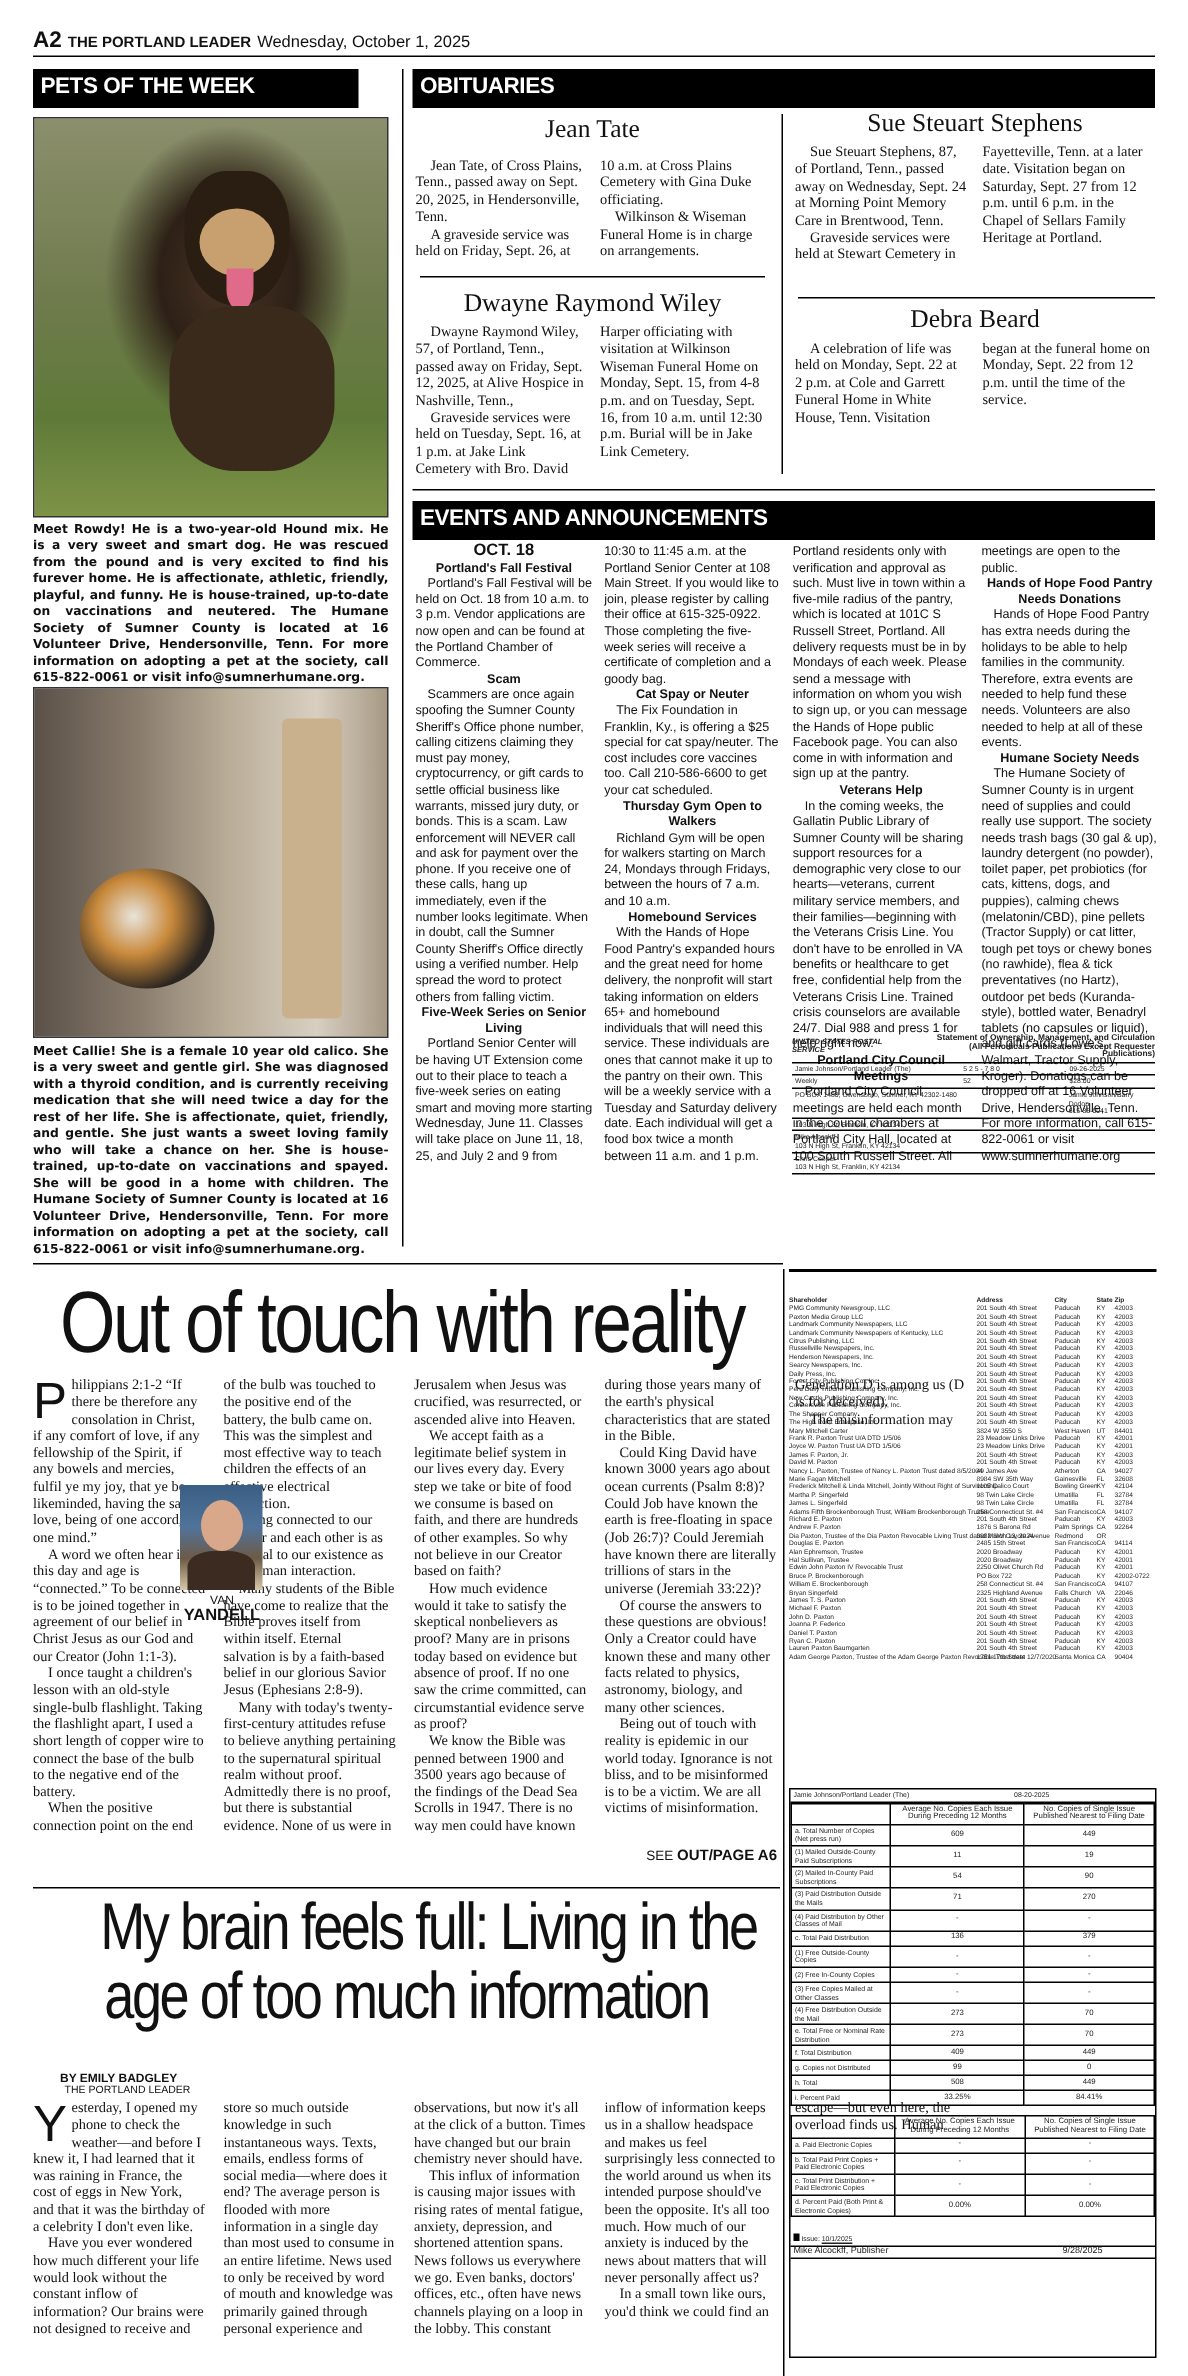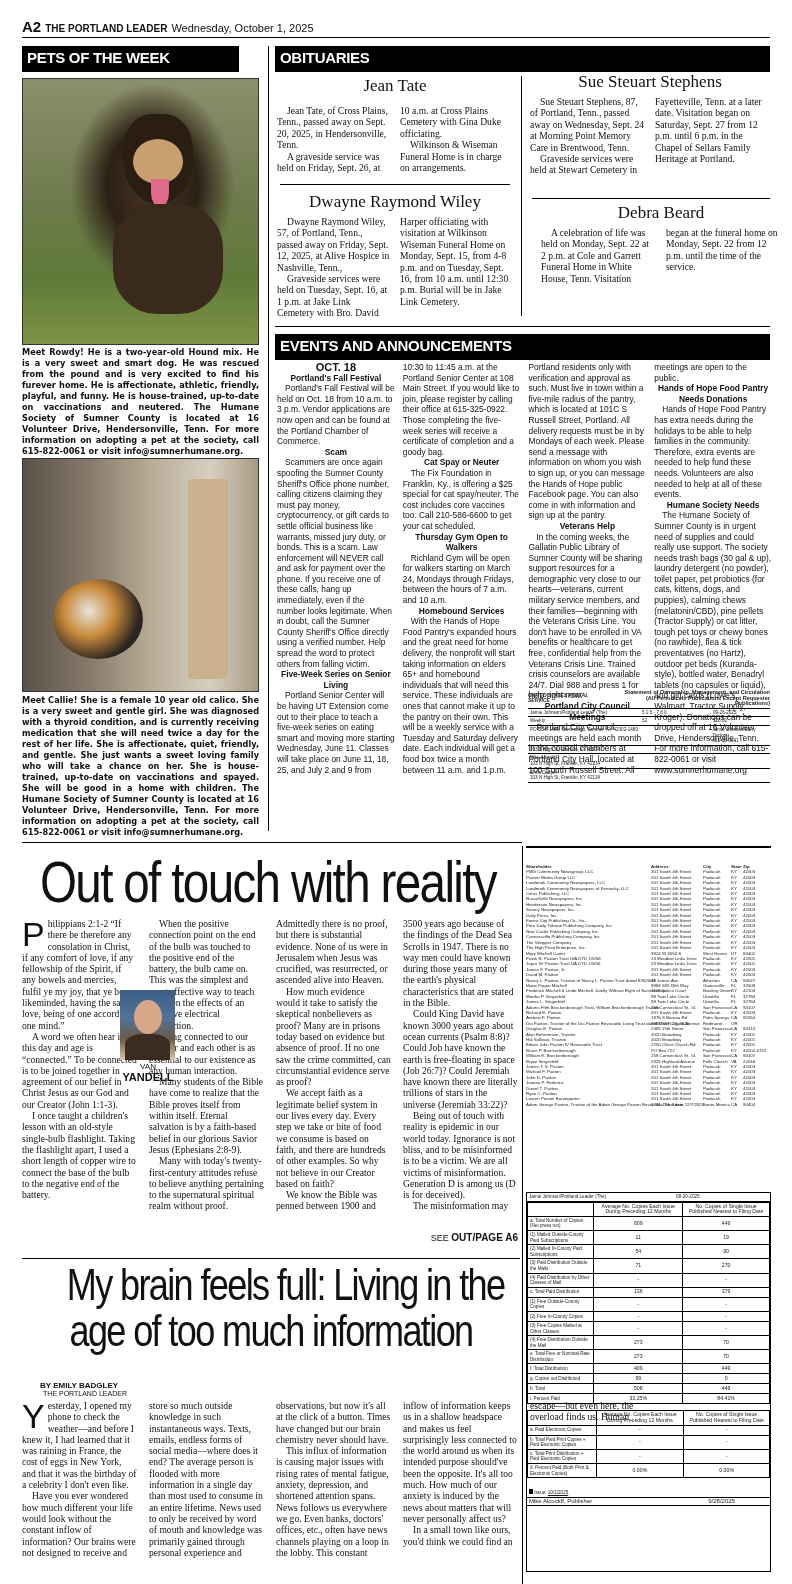--- a/index.html
+++ b/index.html
@@ -88,21 +88,21 @@
 
 <div class="abs" style="left:530px;top:72px;width:240px;">
   <div class="obit-name">Sue Steuart Stephens</div>
   <div class="obit-body" style="margin-top:4px;">
     <p>Sue Steuart Stephens, 87, of Portland, Tenn., passed away on Wednesday, Sept. 24 at Morning Point Memory Care in Brentwood, Tenn.</p>
     <p>Graveside services were held at Stewart Cemetery in Fayetteville, Tenn. at a later date. Visitation began on Saturday, Sept. 27 from 12 p.m. until 6 p.m. in the Chapel of Sellars Family Heritage at Portland.</p>
   </div>
 </div>
 <div class="abs hrule" style="left:532px;top:198px;width:238px;"></div>
 
-<div class="abs" style="left:530px;top:203px;width:240px;margin-left:11px;">
+<div class="abs" style="left:530px;top:203px;width:240px;">
   <div class="obit-name">Debra Beard</div>
   <div class="obit-body" style="margin-top:4px;">
     <p>A celebration of life was held on Monday, Sept. 22 at 2 p.m. at Cole and Garrett Funeral Home in White House, Tenn. Visitation began at the funeral home on Monday, Sept. 22 from 12 p.m. until the time of the service.</p>
   </div>
 </div>
 <div class="abs hrule" style="left:275px;top:326px;width:495px;"></div>
 
 <div class="abs banner" style="left:275px;top:334px;width:495px;">EVENTS AND ANNOUNCEMENTS</div>
 <div class="abs events" style="left:277px;top:362px;width:495px;height:470px;">
   <div class="date-head">OCT. 18</div>
@@ -657,24 +657,25 @@
 <div class="abs headline" style="left:40px;top:848px;font-size:58px;">Out of touch with reality</div>
 <div class="abs article" style="left:22px;top:918px;width:496px;height:308px;">
   <p class="first"><span class="dropcap">P</span><span>hilippians 2:1-2 “If there be therefore any consolation in Christ, if any comfort of love, if any fellowship of the Spirit, if any bowels and mercies, fulfil ye my joy, that ye be likeminded, having the same love, being of one accord, of one mind.”</span></p>
   <div id="col1-rest">
       <p>A word we often hear in this day and age is “connected.” To be connected is to be joined together in agreement of our belief in Christ Jesus as our God and our Creator (John 1:1-3).</p>
       <p>I once taught a children's lesson with an old-style single-bulb flashlight. Taking the flashlight apart, I used a short length of copper wire to connect the base of the bulb to the negative end of the battery.</p>
       <p>When the positive connection point on the end of the bulb was touched to the positive end of the battery, the bulb came on. This was the simplest and most effective way to teach children the effects of an effective electrical connection.</p>
       <p>Being connected to our Creator and each other is as essential to our existence as any human interaction.</p>
       <p>Many students of the Bible have come to realize that the Bible proves itself from within itself. Eternal salvation is by a faith-based belief in our glorious Savior Jesus (Ephesians 2:8-9).</p>
       <p>Many with today's twenty-first-century attitudes refuse to believe anything pertaining to the supernatural spiritual realm without proof. Admittedly there is no proof, but there is substantial evidence. None of us were in Jerusalem when Jesus was crucified, was resurrected, or ascended alive into Heaven.</p>
+      <p>We accept faith as a legitimate belief system in our lives every day. Every step we take or bite of food we consume is based on faith, and there are hundreds of other examples. So why not believe in our Creator based on faith?</p>
       <p>How much evidence would it take to satisfy the skeptical nonbelievers as proof? Many are in prisons today based on evidence but absence of proof. If no one saw the crime committed, can circumstantial evidence serve as proof?</p>
-      <p>We accept faith as a legitimate belief system in our lives every day. Every step we take or bite of food we consume is based on faith, and there are hundreds of other examples. So why not believe in our Creator based on faith?</p>
       <p>We know the Bible was penned between 1900 and 3500 years ago because of the findings of the Dead Sea Scrolls in 1947. There is no way men could have known during those years many of the earth's physical characteristics that are stated in the Bible.</p>
       <p>Could King David have known 3000 years ago about ocean currents (Psalm 8:8)? Could Job have known the earth is free-floating in space (Job 26:7)? Could Jeremiah have known there are literally trillions of stars in the universe (Jeremiah 33:22)?</p>
+      <p>Of course the answers to these questions are obvious! Only a Creator could have known these and many other facts related to physics, astronomy, biology, and many other sciences.</p>
       <p>Being out of touch with reality is epidemic in our world today. Ignorance is not bliss, and to be misinformed is to be a victim. We are all victims of misinformation. Generation D is among us (D is for deceived).</p>
       <p>The misinformation may</p>
     </div>
 </div>
 <div class="abs author-photo" style="left:120px;top:990px;width:55px;height:70px;">
   <div style="position:absolute;left:14px;top:10px;width:28px;height:34px;background:#d9a88a;border-radius:50%;"></div>
   <div style="position:absolute;left:5px;top:44px;width:45px;height:26px;background:#3b2b20;border-radius:40% 40% 0 0;"></div>
 </div>
 <div class="abs" style="left:118px;top:1062px;width:60px;text-align:center;font-family:'Liberation Sans',sans-serif;">
   <div style="font-size:8px;">VAN</div>

